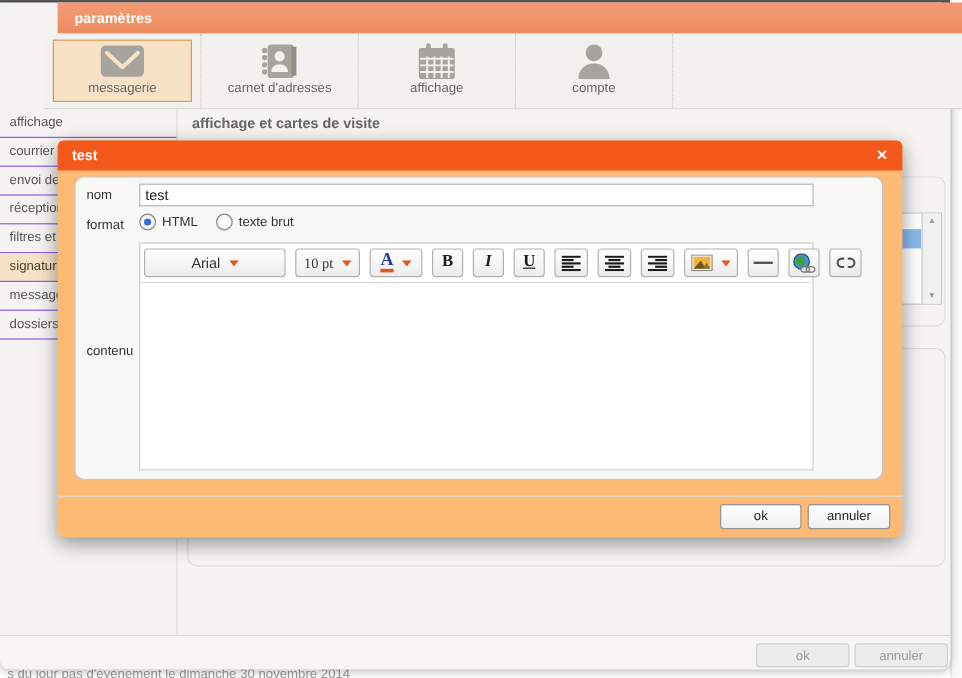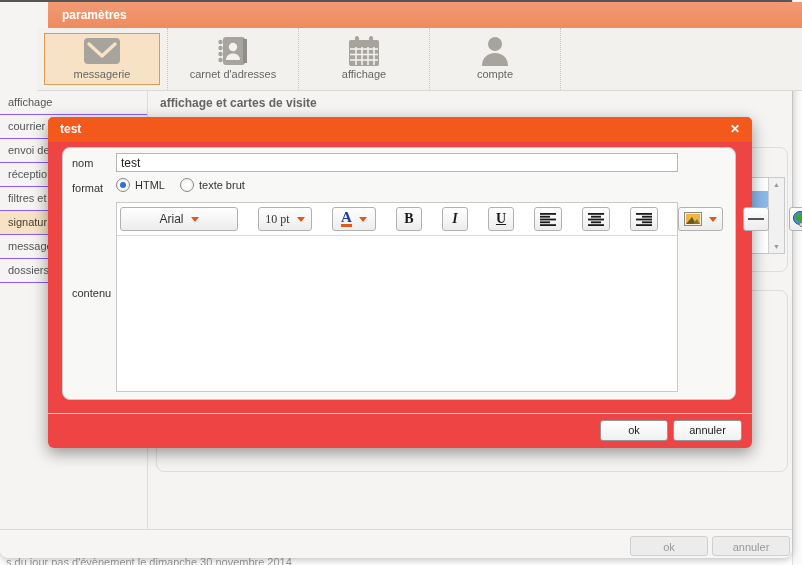--- a/index.html
+++ b/index.html
@@ -46,35 +46,35 @@
   .vscroll{position:absolute;right:0;top:0;width:16px;height:75px;background:#f1f1f1;border-left:1px solid #cfcfcf;box-sizing:border-box;}
   .vscroll .up,.vscroll .dn{position:absolute;left:0;width:15px;text-align:center;font-size:7px;color:#999;}
   .vscroll .up{top:3px;} .vscroll .dn{bottom:3px;}
 
   
   .win-footer{position:absolute;left:0;top:527px;width:792px;height:28px;background:#f6f5f3;border-top:1px solid #dcdad7;border-radius:0 0 8px 8px;}
   .gbtn{position:absolute;top:6px;height:20px;background:#ececec;border:1px solid #cfcfcf;border-radius:3px;font-size:11px;color:#999;text-align:center;line-height:20px;box-sizing:border-box;cursor:pointer;}
   .gbtn.ok{left:630px;width:78px;} .gbtn.cancel{left:712px;width:78px;}
 
   
-  .modal{left:48px;top:117px;width:704px;height:331px;background:#ef4444;border-radius:6px;box-shadow:0 5px 16px rgba(0,0,0,.4);z-index:10;}
+  .modal{left:48px;top:117px;width:704px;height:331px;background:#fdba74;border-radius:6px;box-shadow:0 5px 16px rgba(0,0,0,.4);z-index:10;}
   .modal-header{position:absolute;left:0;top:0;width:704px;height:25px;background:#f4591c;border-radius:5px 5px 0 0;}
   .modal-title{position:absolute;left:12px;top:0;line-height:25px;font-size:12px;font-weight:bold;color:#fff;}
   .modal-close{position:absolute;right:12px;top:0;line-height:25px;font-size:12px;font-weight:bold;color:#fff;cursor:pointer;}
   .groupbox{position:absolute;left:14px;top:30px;width:674px;height:253px;background:#f8f8f7;border:1px solid #c9c9c9;border-radius:8px;box-sizing:border-box;}
   .flabel{position:absolute;left:24px;font-size:11px;color:#333;}
   .name-input{position:absolute;left:68px;top:36px;width:562px;height:19px;box-sizing:border-box;border:1px solid #b5b5b5;background:#fff;font-size:12px;font-family:"Liberation Sans",sans-serif;padding:0 4px;color:#222;}
   .radio-row{position:absolute;left:68px;top:61px;display:flex;align-items:center;gap:5px;font-size:11px;color:#333;}
   .radio{width:12px;height:12px;border-radius:50%;border:1px solid #8a8a8a;background:radial-gradient(#fff 30%,#e8e8e8);position:relative;display:inline-block;cursor:pointer;}
   .radio.on::after{content:"";position:absolute;left:3px;top:3px;width:6px;height:6px;border-radius:50%;background:#2f6fd6;}
   .radio-label{margin-right:10px;cursor:pointer;}
 
   
   .editor{position:absolute;left:68px;top:85px;width:562px;height:190px;background:#fff;border:1px solid #c9c9c9;box-sizing:border-box;}
-  .toolbar{position:absolute;left:0;top:0;right:0;height:33px;border-bottom:1px solid #ddd;display:flex;align-items:center;gap:20px;padding-left:3px;box-sizing:border-box;}
+  .toolbar{position:absolute;left:0;top:0;right:0;height:33px;border-bottom:1px solid #ddd;display:flex;align-items:center;gap:8px;padding-left:3px;box-sizing:border-box;}
   .tbtn{height:24px;background:linear-gradient(#ffffff,#ececec);border:1px solid #b2b2b2;border-radius:3px;display:flex;align-items:center;justify-content:center;box-sizing:border-box;font-size:12px;color:#333;cursor:pointer;flex:none;}
   .caret{width:0;height:0;border-left:4px solid transparent;border-right:4px solid transparent;border-top:5px solid #e2571b;margin-left:7px;}
   .serif{font-family:"Liberation Serif",serif;font-weight:bold;font-size:14px;color:#1b1b1b;}
   .colorA{font-family:"Liberation Serif",serif;font-weight:bold;font-size:15px;color:#1f3f9e;border-bottom:3px solid #e2571b;line-height:13px;}
   .hr-glyph{width:16px;height:2px;background:#555;}
   .edit-area{position:absolute;left:0;top:33px;right:0;bottom:0;background:#fff;cursor:text;}
 
   .modal-divider{position:absolute;left:0;top:296px;width:704px;border-top:1px solid #ddd;}
   .mbtn{position:absolute;top:303px;height:21px;background:linear-gradient(#ffffff,#f0f0f0);border:1px solid #969696;border-radius:3px;font-size:11px;color:#222;text-align:center;line-height:19px;box-sizing:border-box;cursor:pointer;}
   .mbtn.ok{left:552px;width:68px;} .mbtn.cancel{left:625px;width:69px;}

